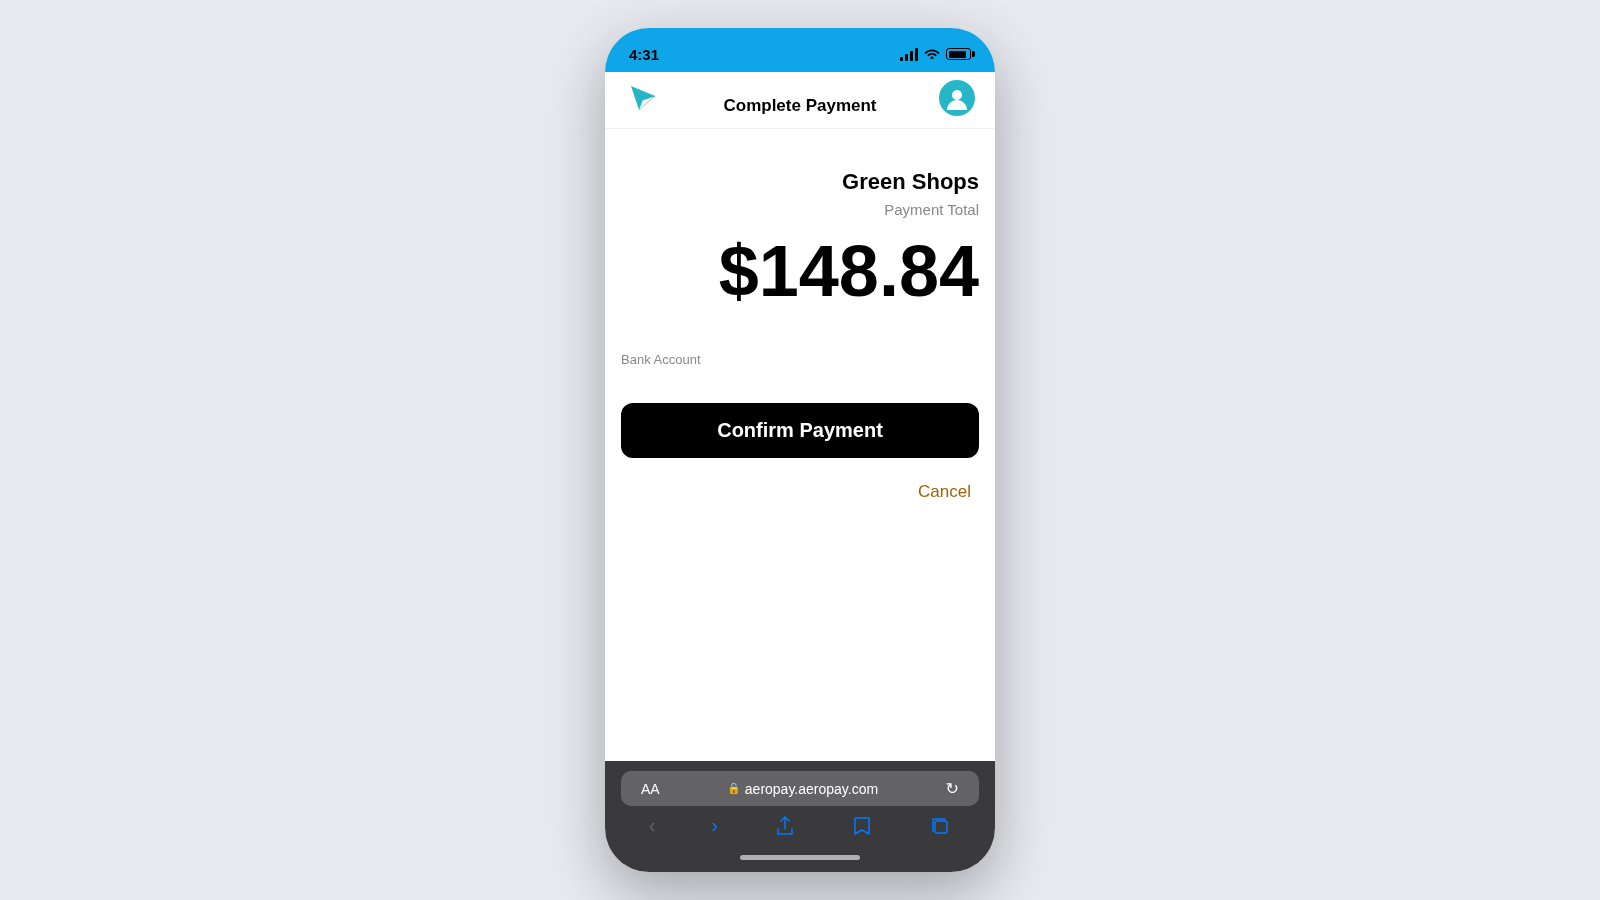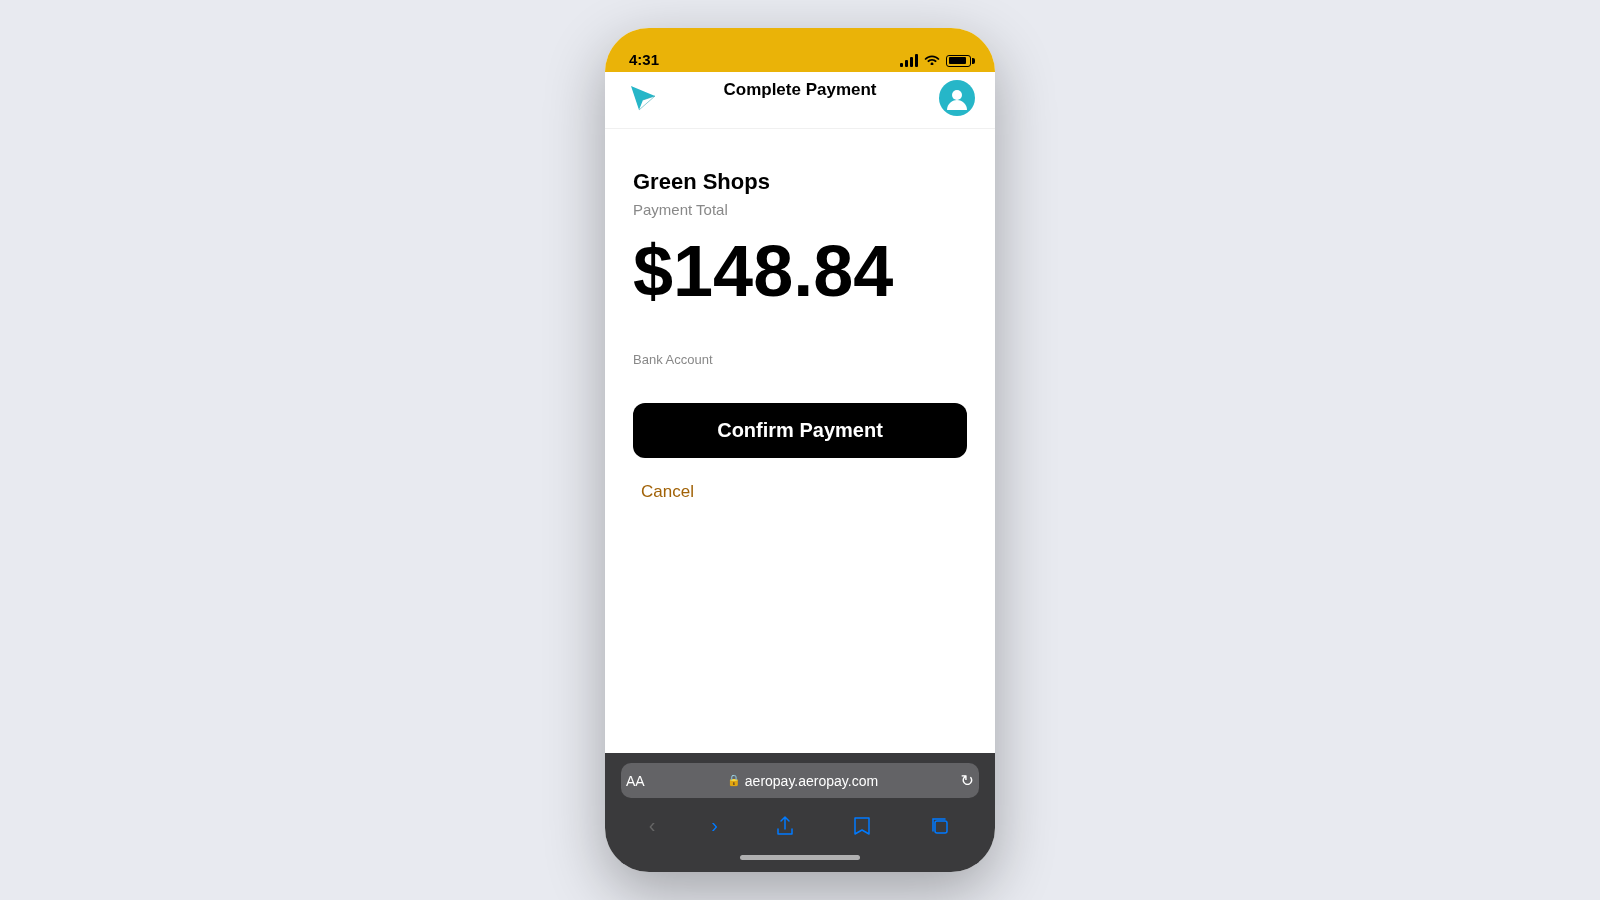--- a/index.html
+++ b/index.html
@@ -27,23 +27,23 @@
       box-shadow: 0 20px 60px rgba(0,0,0,0.3);
       display: flex;
       flex-direction: column;
       position: relative;
     }
 
     
     .status-bar {
       display: flex;
       justify-content: space-between;
-      align-items: flex-end;
+      align-items: center;
       padding: 12px 24px 4px;
-      background: #eab308;
+      background: #0ea5e9;
       height: 44px;
     }
 
     .status-time {
       font-size: 15px;
       font-weight: 600;
       color: #000;
     }
 
     .status-icons {
@@ -99,21 +99,21 @@
     .battery-fill {
       background: #000;
       height: 100%;
       width: 85%;
       border-radius: 1px;
     }
 
     
     .app-header {
       display: flex;
-      align-items: flex-start;
+      align-items: flex-end;
       justify-content: space-between;
       padding: 8px 20px 12px;
       background: #ffffff;
       border-bottom: 1px solid #f0f0f0;
     }
 
     .logo-icon {
       width: 36px;
       height: 36px;
       display: flex;
@@ -142,22 +142,22 @@
       justify-content: center;
       overflow: hidden;
     }
 
     
     .main-content {
       flex: 1;
       background: #ffffff;
       display: flex;
       flex-direction: column;
-      align-items: flex-start;
-      padding: 40px 28px 20px;
+      align-items: flex-end;
+      padding: 40px 16px 20px;
     }
 
     .merchant-name {
       font-size: 22px;
       font-weight: 700;
       color: #000;
       margin-bottom: 6px;
     }
 
     .payment-label {
@@ -238,25 +238,24 @@
 
     
     .browser-bar {
       background: #3a3a3c;
       padding: 10px 16px 8px;
     }
 
     .url-bar {
       background: #636366;
       border-radius: 10px;
-      padding: 8px 5px;
+      padding: 8px 20px;
       display: flex;
       align-items: center;
       justify-content: space-between;
-      margin-bottom: 8px;
     }
 
     .url-left {
       display: flex;
       align-items: center;
       gap: 8px;
     }
 
     .aa-text {
       font-size: 14px;

